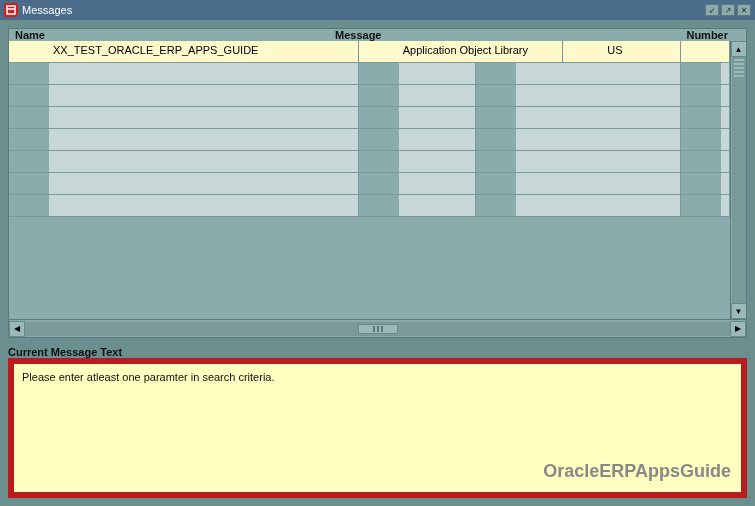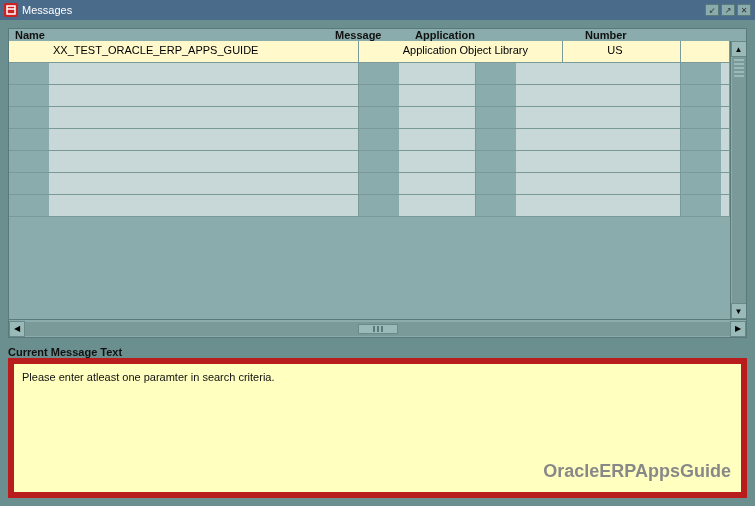--- a/index.html
+++ b/index.html
@@ -110,20 +110,21 @@
       font-weight: bold;
       color: #111;
       padding-left: 4px;
     }
 
     .col-number {
       flex: 1;
       font-weight: bold;
       color: #111;
       padding-left: 4px;
+      text-align: right;
     }
 
     .table-area {
       flex: 1;
       display: flex;
       flex-direction: row;
       overflow: hidden;
       position: relative;
     }
 
@@ -336,21 +337,20 @@
     </div>
   </div>
 
   <div class="window-content">
 
     <div class="main-panel">
 
       <div class="table-header">
         <div class="col-name">Name</div>
         <div class="col-language">Message</div>
-        <div class="col-application">Application</div>
         <div class="col-number">Number</div>
         <div style="width:16px;"></div>
       </div>
 
       <div class="table-area">
         <div class="table-rows">
 
           <div class="table-row first-row">
             <div class="cell cell-name">XX_TEST_ORACLE_ERP_APPS_GUIDE</div>
             <div class="cell cell-application">Application Object Library</div>

